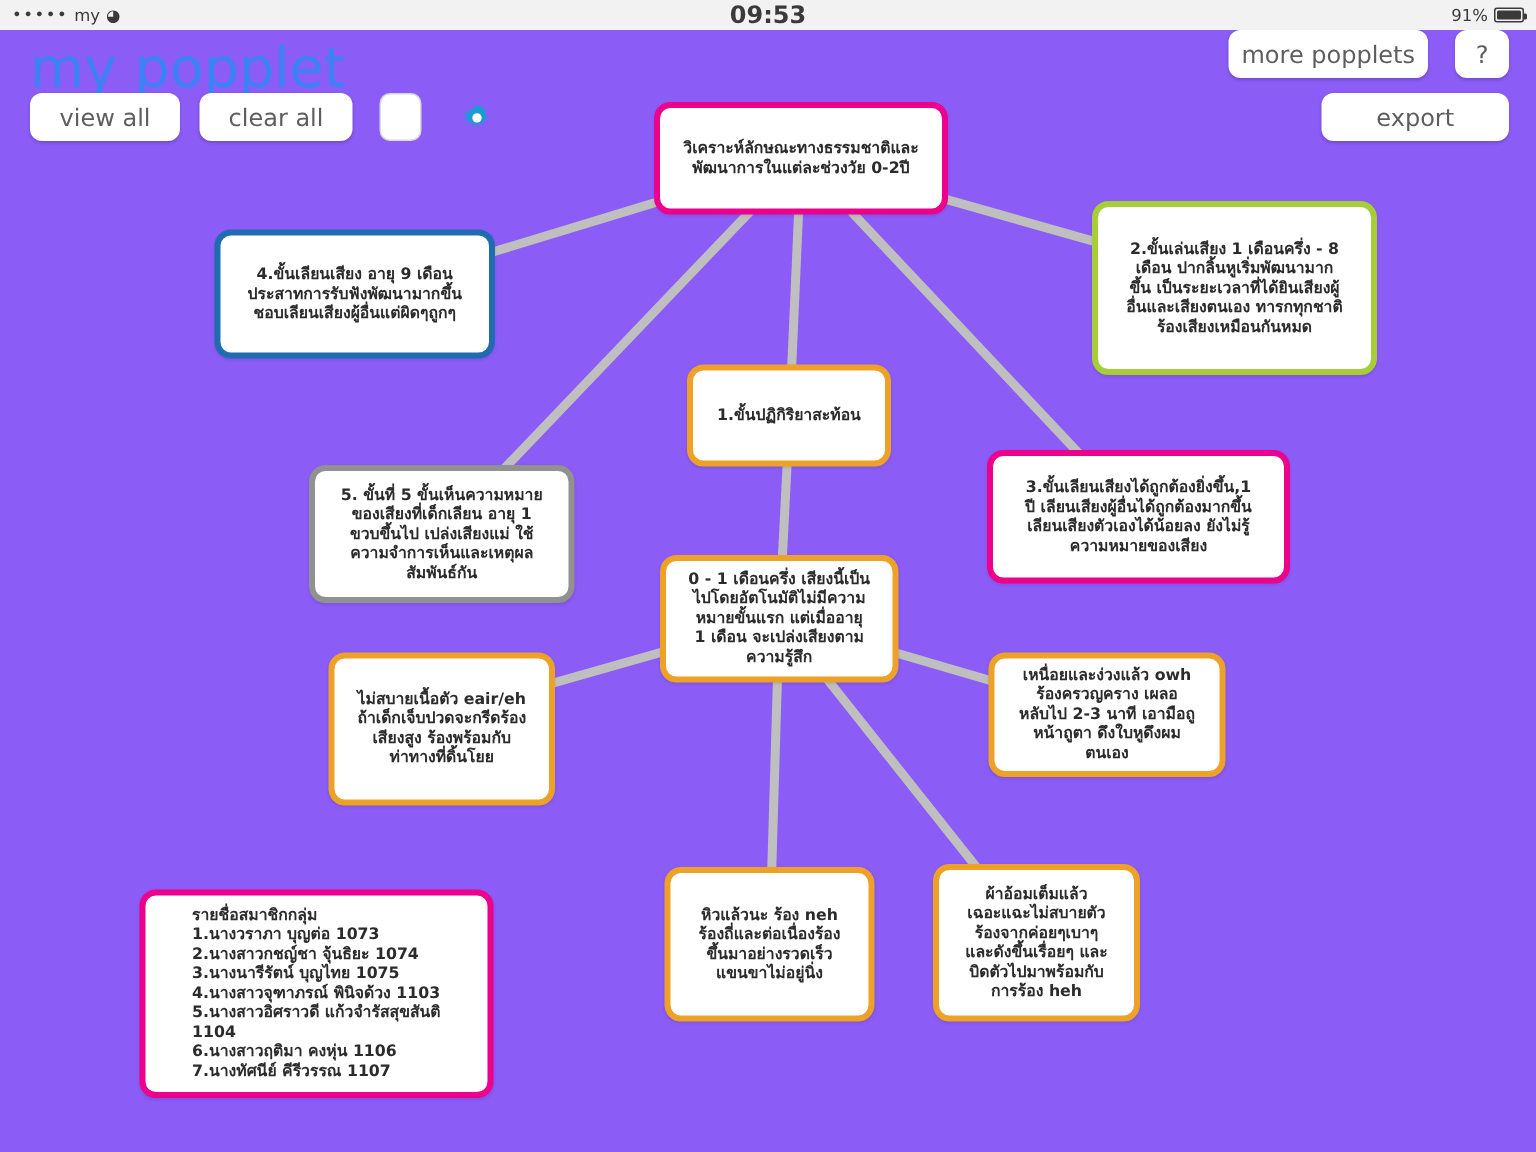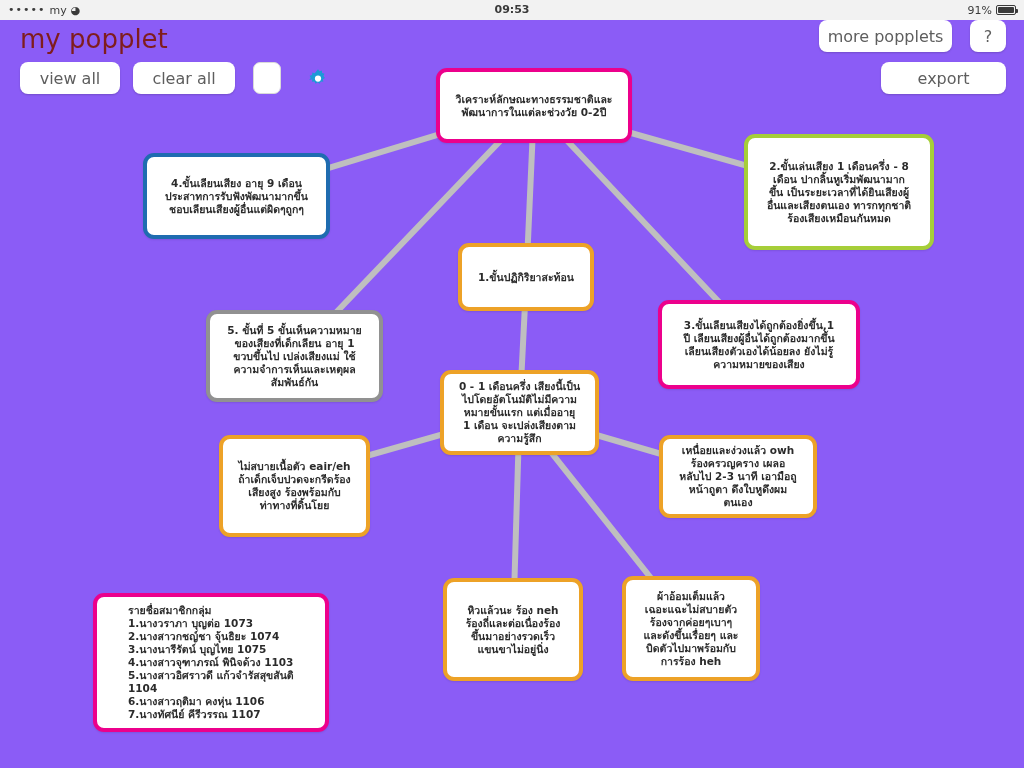--- a/index.html
+++ b/index.html
@@ -37,21 +37,21 @@
     font-size: 11px;
     color: #3a3a3a;
     line-height: 20px;
   }
   #carrier-name { font-size: 11px; color: #3a3a3a; }
   .wifi-glyph { font-size: 11px; color: #3a3a3a; }
   #status-time {
     position: absolute;
     left: 0; width: 1024px;
     text-align: center;
-    font-size: 11px;
+    font-size: 16px;
     font-weight: bold;
     color: #3a3a3a;
     line-height: 20px;
   }
   #status-right {
     position: absolute;
     right: 8px; top: 0; height: 20px;
     display: flex; align-items: center; gap: 4px;
   }
   #battery-pct { font-size: 11px; }
@@ -90,22 +90,22 @@
     position: absolute;
     left: 0; top: 0;
     width: 1024px; height: 748px;
     z-index: 1;
   }
 
   
   #app-title {
     position: absolute;
     left: 20px; top: 24px;
-    font-size: 26px;
-    color: #7f1d1d;
+    font-size: 37px;
+    color: #3b82f6;
     letter-spacing: 0px;
     z-index: 20;
     user-select: none;
     text-align: right;
   }
   .chrome-btn {
     position: absolute;
     background: #ffffff;
     border-radius: 8px;
     box-shadow: 0 1px 2px rgba(0,0,0,0.18);
@@ -195,21 +195,21 @@
   <div id="nodes-layer">
       <div class="node" style="left: 436px; top: 48px; width: 196px; height: 75px; border-color: rgb(236, 0, 140);">
         <div class="node-text">วิเคราะห์ลักษณะทางธรรมชาติและ
 พัฒนาการในแต่ละช่วงวัย 0-2ปี</div>
       </div>
       <div class="node" style="left: 143px; top: 133px; width: 187px; height: 86px; border-color: rgb(31, 108, 176);">
         <div class="node-text">4.ขั้นเลียนเสียง อายุ 9 เดือน
 ประสาทการรับฟังพัฒนามากขึ้น
 ชอบเลียนเสียงผู้อื่นแต่ผิดๆถูกๆ</div>
       </div>
-      <div class="node" style="left: 744px; top: 114px; width: 190px; height: 116px; border-color: rgb(166, 206, 57);">
+      <div class="node" style="left: 728px; top: 114px; width: 190px; height: 116px; border-color: rgb(166, 206, 57);">
         <div class="node-text">2.ขั้นเล่นเสียง 1 เดือนครึ่ง - 8
 เดือน ปากลิ้นหูเริ่มพัฒนามาก
 ขึ้น เป็นระยะเวลาที่ได้ยินเสียงผู้
 อื่นและเสียงตนเอง ทารกทุกชาติ
 ร้องเสียงเหมือนกันหมด</div>
       </div>
       <div class="node" style="left: 458px; top: 223px; width: 136px; height: 68px; border-color: rgb(237, 162, 39);">
         <div class="node-text">1.ขั้นปฏิกิริยาสะท้อน</div>
       </div>
       <div class="node" style="left: 658px; top: 280px; width: 202px; height: 89px; border-color: rgb(236, 0, 140);">

